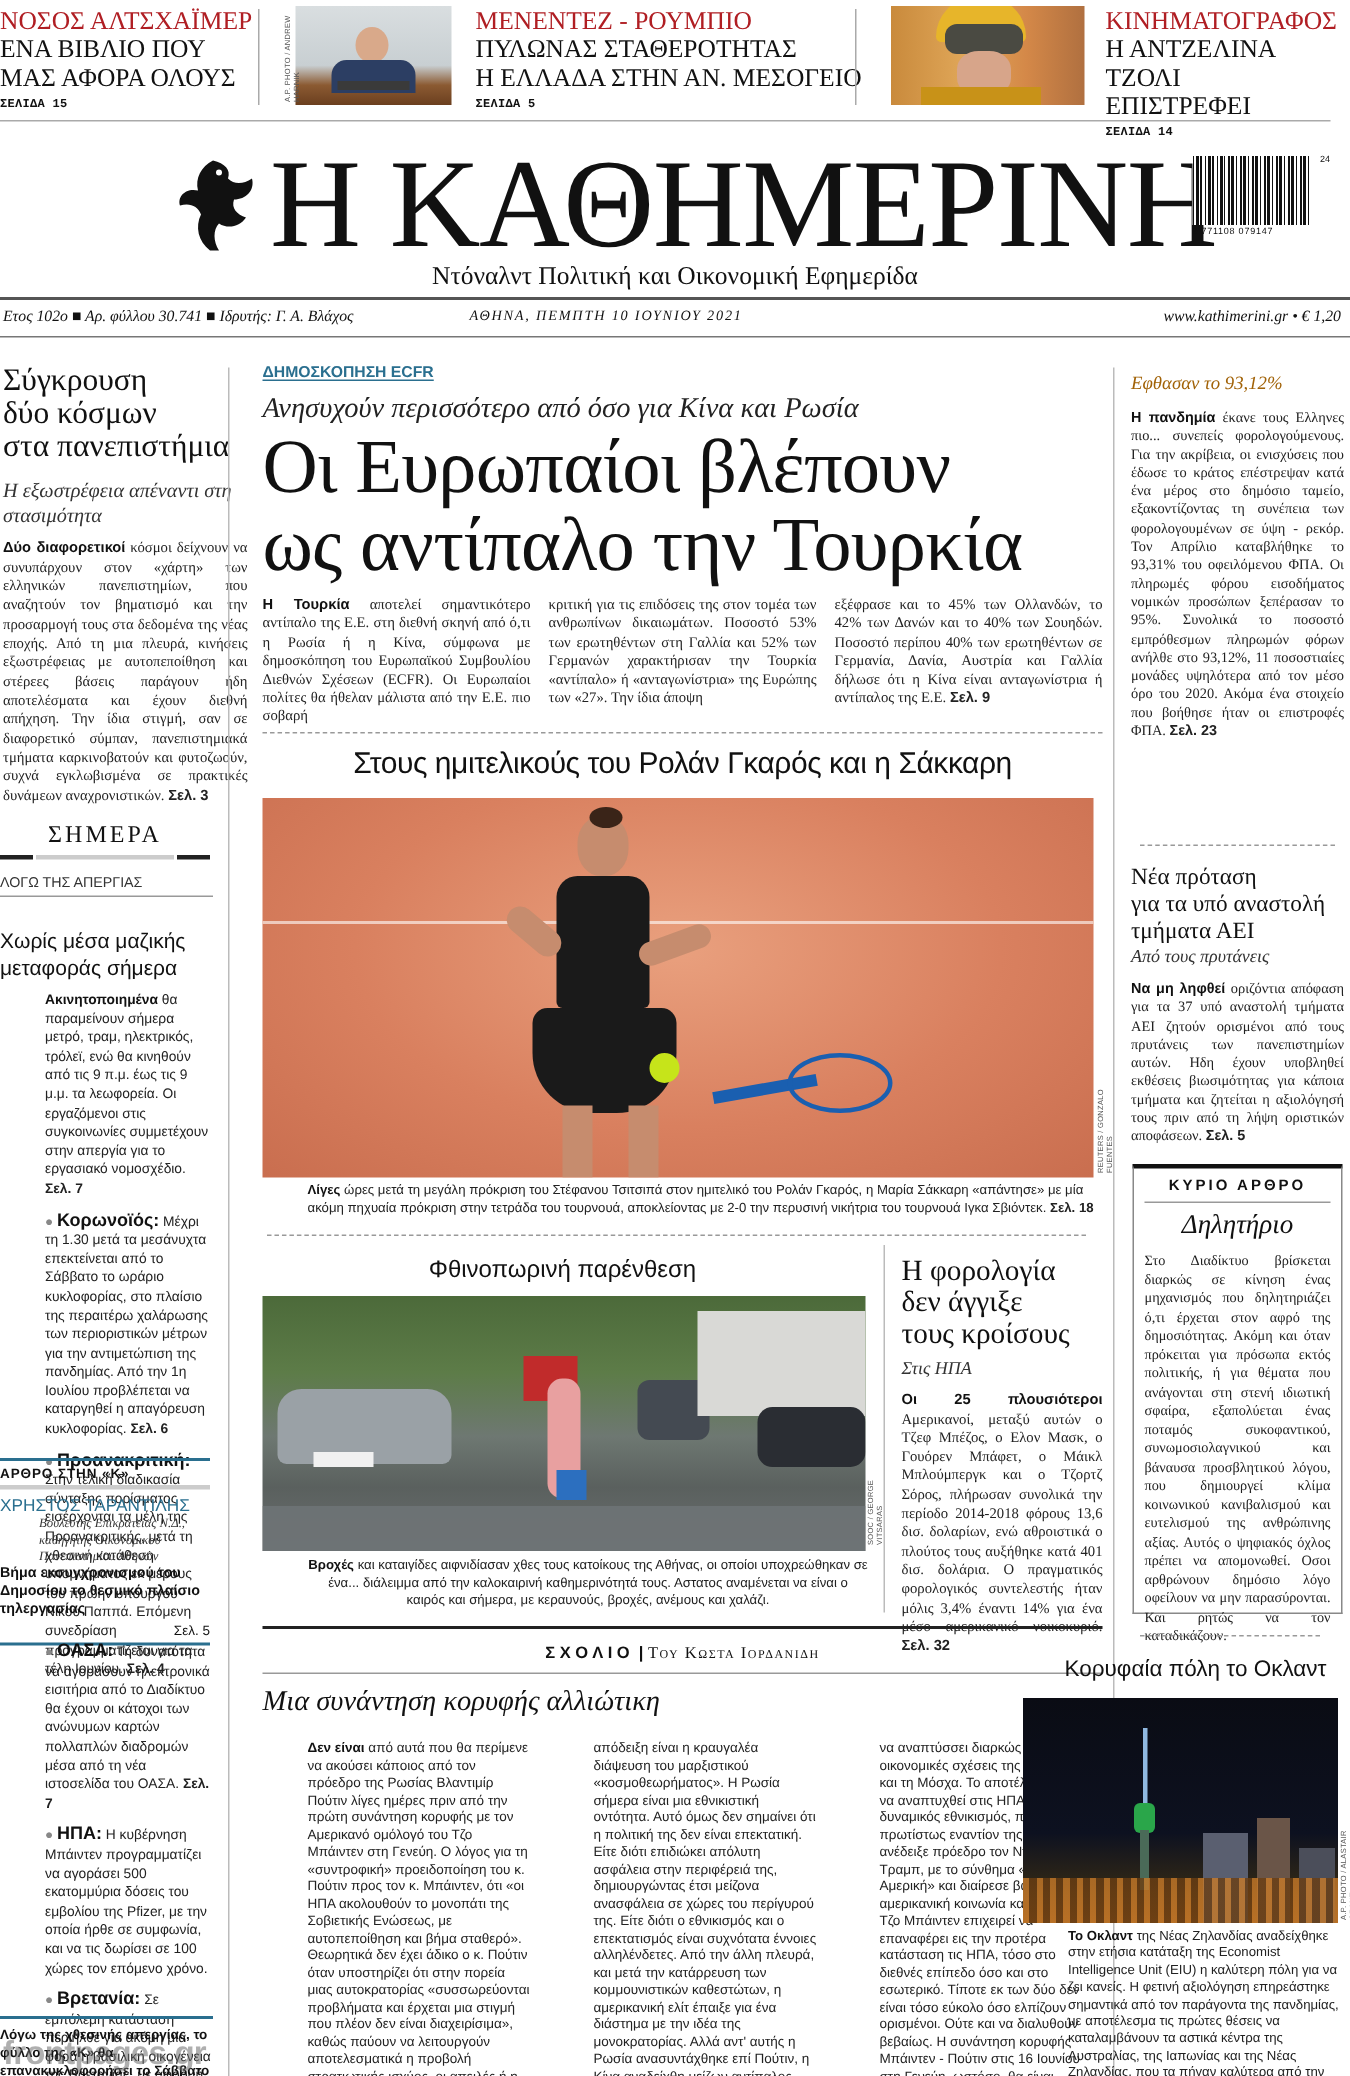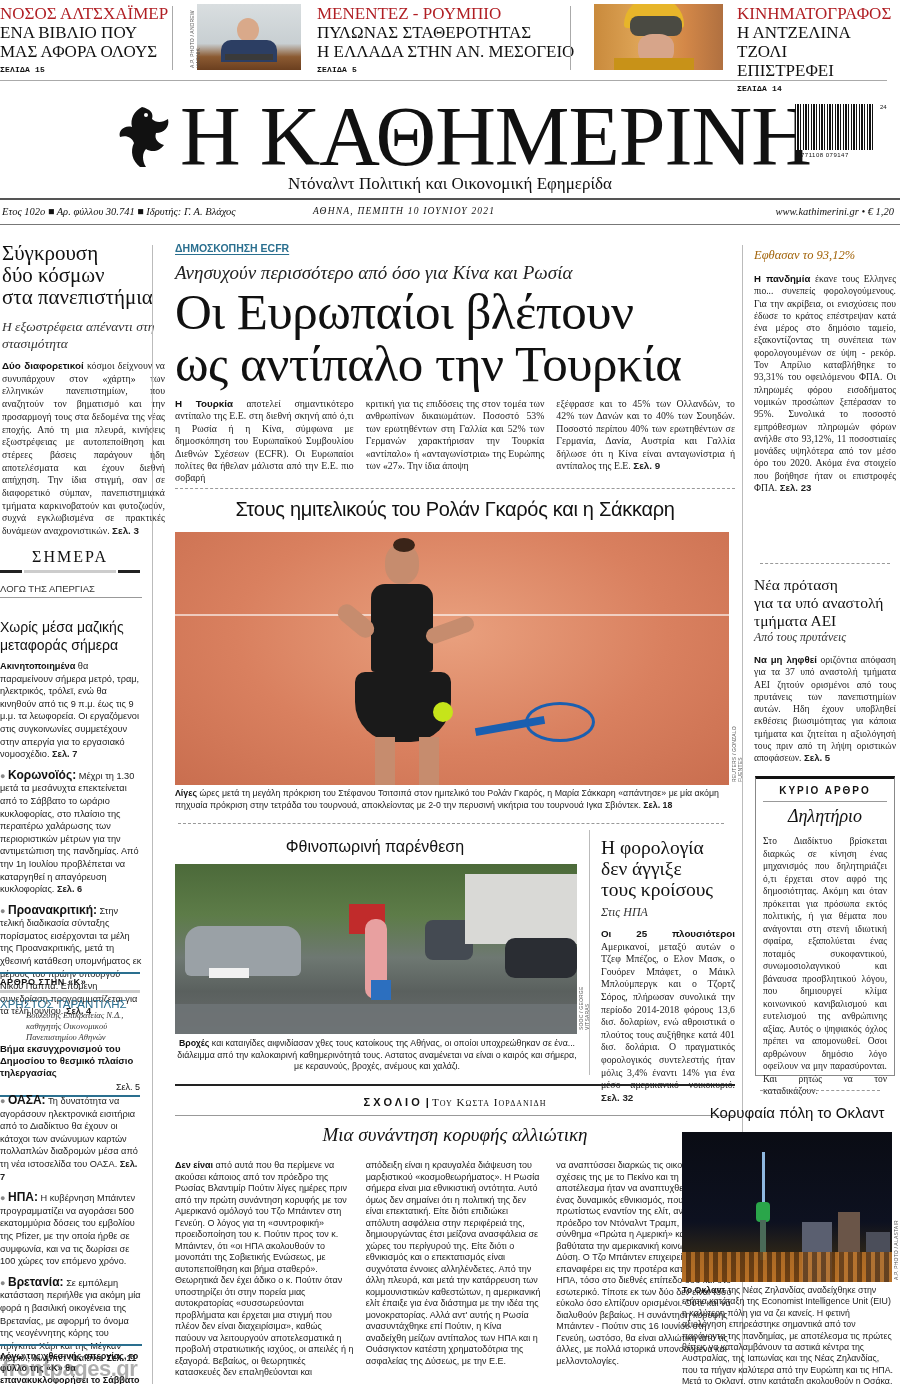--- a/index.html
+++ b/index.html
@@ -2,21 +2,21 @@
 <html><head>
 <meta charset="utf-8">
 <style>
   * { box-sizing: border-box; margin: 0; padding: 0; }
   html, body { width: 900px; height: 1384px; overflow: hidden; background: #fff; }
   body { position: relative; font-family: "Liberation Sans", sans-serif; color: #111; }
   .abs { position: absolute; }
   .serif { font-family: "Liberation Serif", "DejaVu Serif", serif; }
   .sans { font-family: "Liberation Sans", "DejaVu Sans", sans-serif; }
   .teal { color: #2a6f8f; }
-  .body-sm { font-size: 9.2px; line-height: 12.6px; text-align: justify; color: #222; }
+  .body-sm { font-size: 9.2px; line-height: 12.6px; text-align: justify; color: #222; padding-left: 30px; }
   .body-serif { font-family: "Liberation Serif", serif; font-size: 10px; line-height: 13.3px; text-align: justify; color: #222; }
   .lead { font-weight: bold; color: #111; }
   .bold { font-weight: bold; }
   .vline { position: absolute; width: 1px; background: #bbb; }
   .hline { position: absolute; height: 1px; background: #bbb; }
   .dash { position: absolute; height: 0; border-top: 1px dashed #999; }
 
   
   .teaser-kicker { font-family: "Liberation Serif", serif; font-size: 17px; line-height: 19px; color: #b01e23; }
   .teaser-title { font-family: "Liberation Serif", serif; font-size: 17px; line-height: 19px; color: #111; }
@@ -226,21 +226,21 @@
   </div>
 </div>
 
 <div class="hline" style="left:175px;top:1084px;width:560px;height:2px;background:#222;"></div>
 <div class="abs" style="left:175px;width:560px;top:1096px;text-align:center;font-size:11px;">
   <span style="font-weight:bold;letter-spacing:3px;">ΣΧΟΛΙΟ</span>
   <span style="font-weight:bold;">|</span>
   <span class="serif" style="font-variant:small-caps;letter-spacing:1px;">Του Κωστα Ιορδανιδη</span>
 </div>
 <div class="hline" style="left:175px;top:1115px;width:560px;background:#999;"></div>
-<div class="abs serif" style="left:175px;width:560px;top:1124px;text-align:center;font-style:italic;font-size:19px;">Μια συνάντηση κορυφής αλλιώτικη</div>
+<div class="abs serif" style="left:175px;width:560px;top:1124px;text-align:left;font-style:italic;font-size:19px;">Μια συνάντηση κορυφής αλλιώτικη</div>
 <div class="abs" style="left:175px;top:1160px;width:560px;height:224px;overflow:hidden;display:flex;gap:12px;">
   <div class="body-sm" style="flex:1;font-size:9px;line-height:11.5px;text-align:left;"><span class="lead">Δεν είναι</span><span> από αυτά που θα περίμενε να ακούσει κάποιος από τον πρόεδρο της Ρωσίας Βλαντιμίρ Πούτιν λίγες ημέρες πριν από την πρώτη συνάντηση κορυφής με τον Αμερικανό ομόλογό του Τζο Μπάιντεν στη Γενεύη. Ο λόγος για τη «συντροφική» προειδοποίηση του κ. Πούτιν προς τον κ. Μπάιντεν, ότι «οι ΗΠΑ ακολουθούν το μονοπάτι της Σοβιετικής Ενώσεως, με αυτοπεποίθηση και βήμα σταθερό». Θεωρητικά δεν έχει άδικο ο κ. Πούτιν όταν υποστηρίζει ότι στην πορεία μιας αυτοκρατορίας «συσσωρεύονται προβλήματα και έρχεται μια στιγμή που πλέον δεν είναι διαχειρίσιμα», καθώς παύουν να λειτουργούν αποτελεσματικά η προβολή στρατιωτικής ισχύος, οι απειλές ή η εξαγορά. Βεβαίως, οι θεωρητικές κατασκευές δεν επαληθεύονται και</span></div>
   <div class="body-sm" style="flex:1;font-size:9px;line-height:11.5px;text-align:left;">απόδειξη είναι η κραυγαλέα διάψευση του μαρξιστικού «κοσμοθεωρήματος». Η Ρωσία σήμερα είναι μια εθνικιστική οντότητα. Αυτό όμως δεν σημαίνει ότι η πολιτική της δεν είναι επεκτατική. Είτε διότι επιδιώκει απόλυτη ασφάλεια στην περιφέρειά της, δημιουργώντας έτσι μείζονα ανασφάλεια σε χώρες του περίγυρού της. Είτε διότι ο εθνικισμός και ο επεκτατισμός είναι συχνότατα έννοιες αλληλένδετες. Από την άλλη πλευρά, και μετά την κατάρρευση των κομμουνιστικών καθεστώτων, η αμερικανική ελίτ έπαιξε για ένα διάστημα με την ιδέα της μονοκρατορίας. Αλλά αντ' αυτής η Ρωσία ανασυντάχθηκε επί Πούτιν, η Κίνα αναδείχθη μείζων αντίπαλος των ΗΠΑ και η Ουάσιγκτον κατέστη χρηματοδότρια της ασφαλείας της Δύσεως, με την Ε.Ε.</div>
   <div class="body-sm" style="flex:1;font-size:9px;line-height:11.5px;text-align:left;">να αναπτύσσει διαρκώς τις οικονομικές σχέσεις της με το Πεκίνο και τη Μόσχα. Το αποτέλεσμα ήταν να αναπτυχθεί στις ΗΠΑ ένας δυναμικός εθνικισμός, που εστράφη πρωτίστως εναντίον της ελίτ, ανέδειξε πρόεδρο τον Ντόναλντ Τραμπ, με το σύνθημα «Πρώτα η Αμερική» και διαίρεσε βαθύτατα την αμερικανική κοινωνία και τη Δύση. Ο Τζο Μπάιντεν επιχειρεί να επαναφέρει εις την προτέρα κατάσταση τις ΗΠΑ, τόσο στο διεθνές επίπεδο όσο και στο εσωτερικό. Τίποτε εκ των δύο δεν είναι τόσο εύκολο όσο ελπίζουν ορισμένοι. Ούτε και να διαλυθούν βεβαίως. Η συνάντηση κορυφής Μπάιντεν - Πούτιν στις 16 Ιουνίου στη Γενεύη, ωστόσο, θα είναι αλλιώτικη από τις άλλες, με πολλά ιστορικά υπονοούμενα και μελλοντολογίες.</div>
 </div>
 
 <div class="vline" style="left:742px;top:245px;height:1139px;"></div>
 
 <div class="abs" style="left:754px;top:242px;width:142px;">
   <div class="serif" style="font-style:italic;font-size:12.5px;margin-top:6px;color:#a16207;">Εφθασαν το 93,12%</div>

